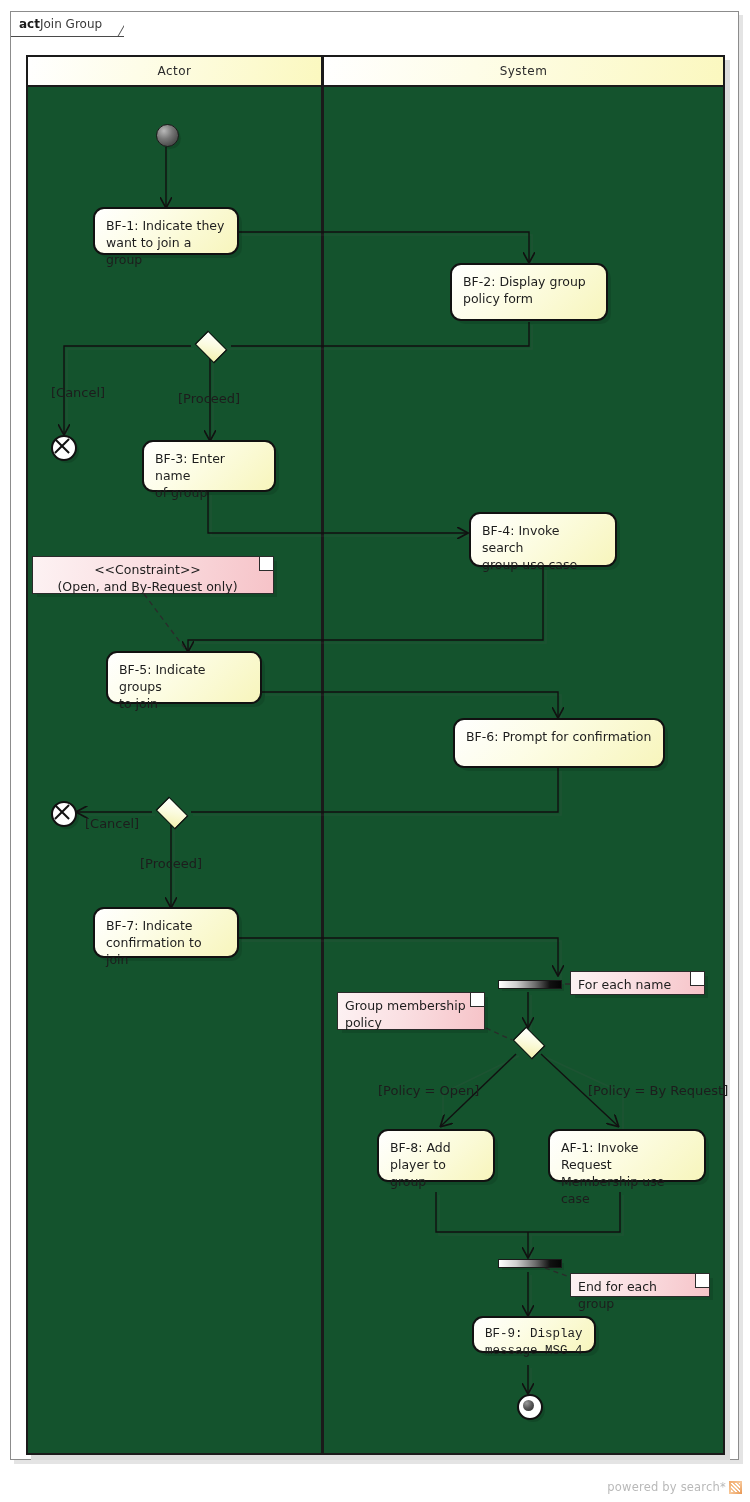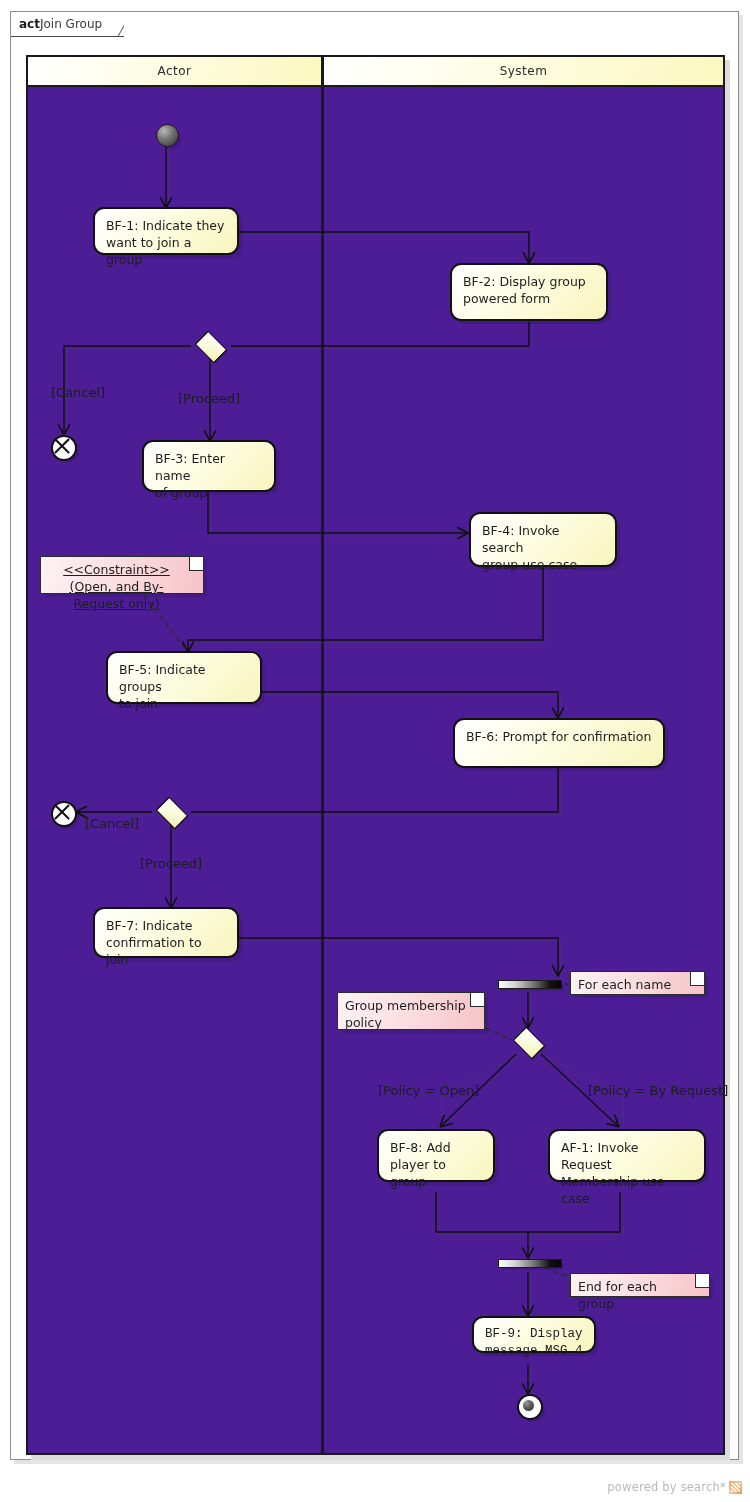--- a/index.html
+++ b/index.html
@@ -87,21 +87,21 @@
     width:699px; height:1400px;
     background:#dcdcdc;
     z-index:1;
   }
   .lane{
     position:absolute;
     top:0;
     height:100%;
     box-sizing:border-box;
     border:2px solid #1a1a1a;
-    background:#4c1d95;
+    background:#14532d;
   }
   #lane-actor{ left:0;   width:297px; }
   #lane-system{ left:296px; width:403px; }
   .lane-header{
     position:absolute;
     left:0; top:0; right:0;
     height:30px;
     border-bottom:2px solid #1a1a1a;
     background:linear-gradient(105deg,#ffffff 0%,#fefde8 38%,#fbf8bf 100%);
     display:flex;align-items:center;justify-content:center;
@@ -365,42 +365,42 @@
 
   <div class="initial" style="left:156px;top:124px;"></div>
 
   <div class="act" style="left:93px;top:207px;width:146px;height:48px;">
     <span>BF-1: Indicate they
 want to join a group</span>
   </div>
 
   <div class="act" style="left:450px;top:263px;width:158px;height:58px;">
     <span>BF-2: Display group
-powered form</span>
+policy form</span>
   </div>
 
   <div class="decision" style="left:191px;top:333px;">
     <i></i>
   </div>
   <div class="lbl" style="left:51px;top:385px;">[Cancel]</div>
   <div class="lbl" style="left:178px;top:391px;">[Proceed]</div>
 
   <div class="flowfinal" style="left:51px;top:435px;"></div>
 
   <div class="act" style="left:142px;top:440px;width:134px;height:52px;">
     <span>BF-3: Enter name
 of group</span>
   </div>
 
   <div class="act" style="left:469px;top:512px;width:148px;height:55px;">
     <span>BF-4: Invoke search
 group use case</span>
   </div>
 
-  <div class="note center" style="left:40px;top:556px;width:164px;height:38px;text-decoration:underline;">
+  <div class="note center" style="left:32px;top:556px;width:242px;height:38px;">
     <div class="fold"></div>
     <span>&lt;&lt;Constraint&gt;&gt;
 (Open, and By-Request only)</span>
   </div>
 
   <div class="act" style="left:106px;top:651px;width:156px;height:53px;">
     <span>BF-5: Indicate groups
 to join</span>
   </div>
 

